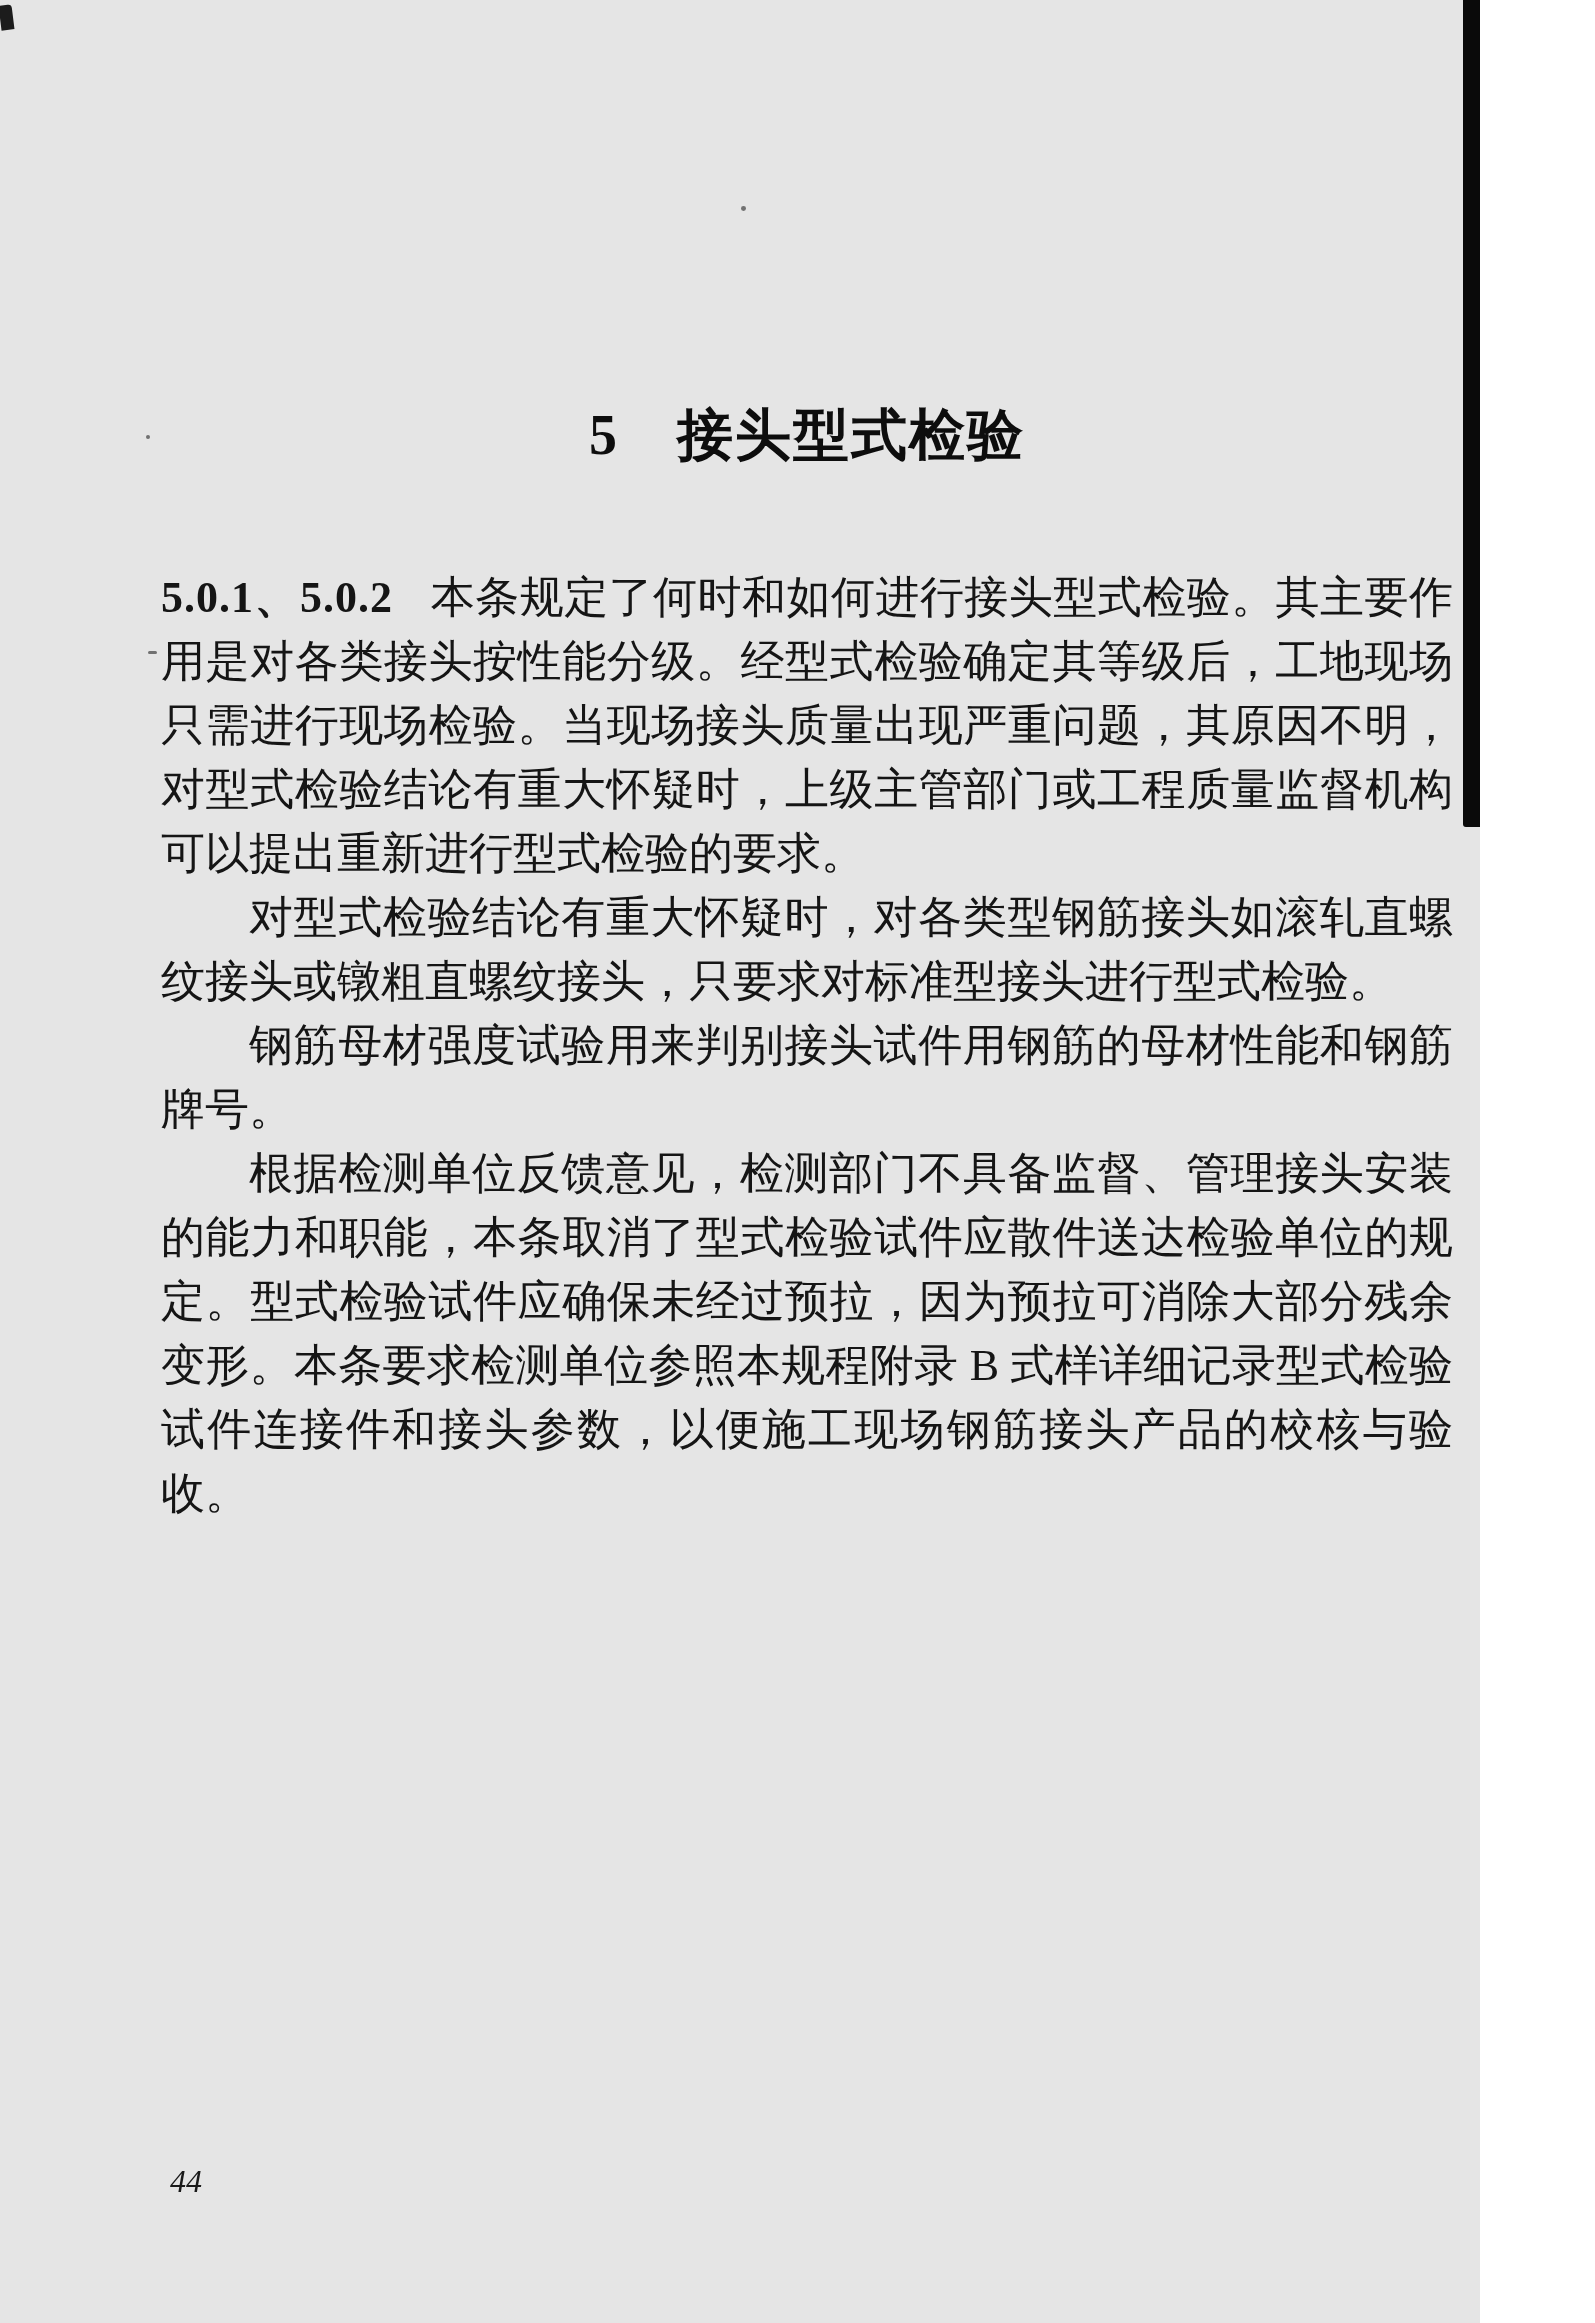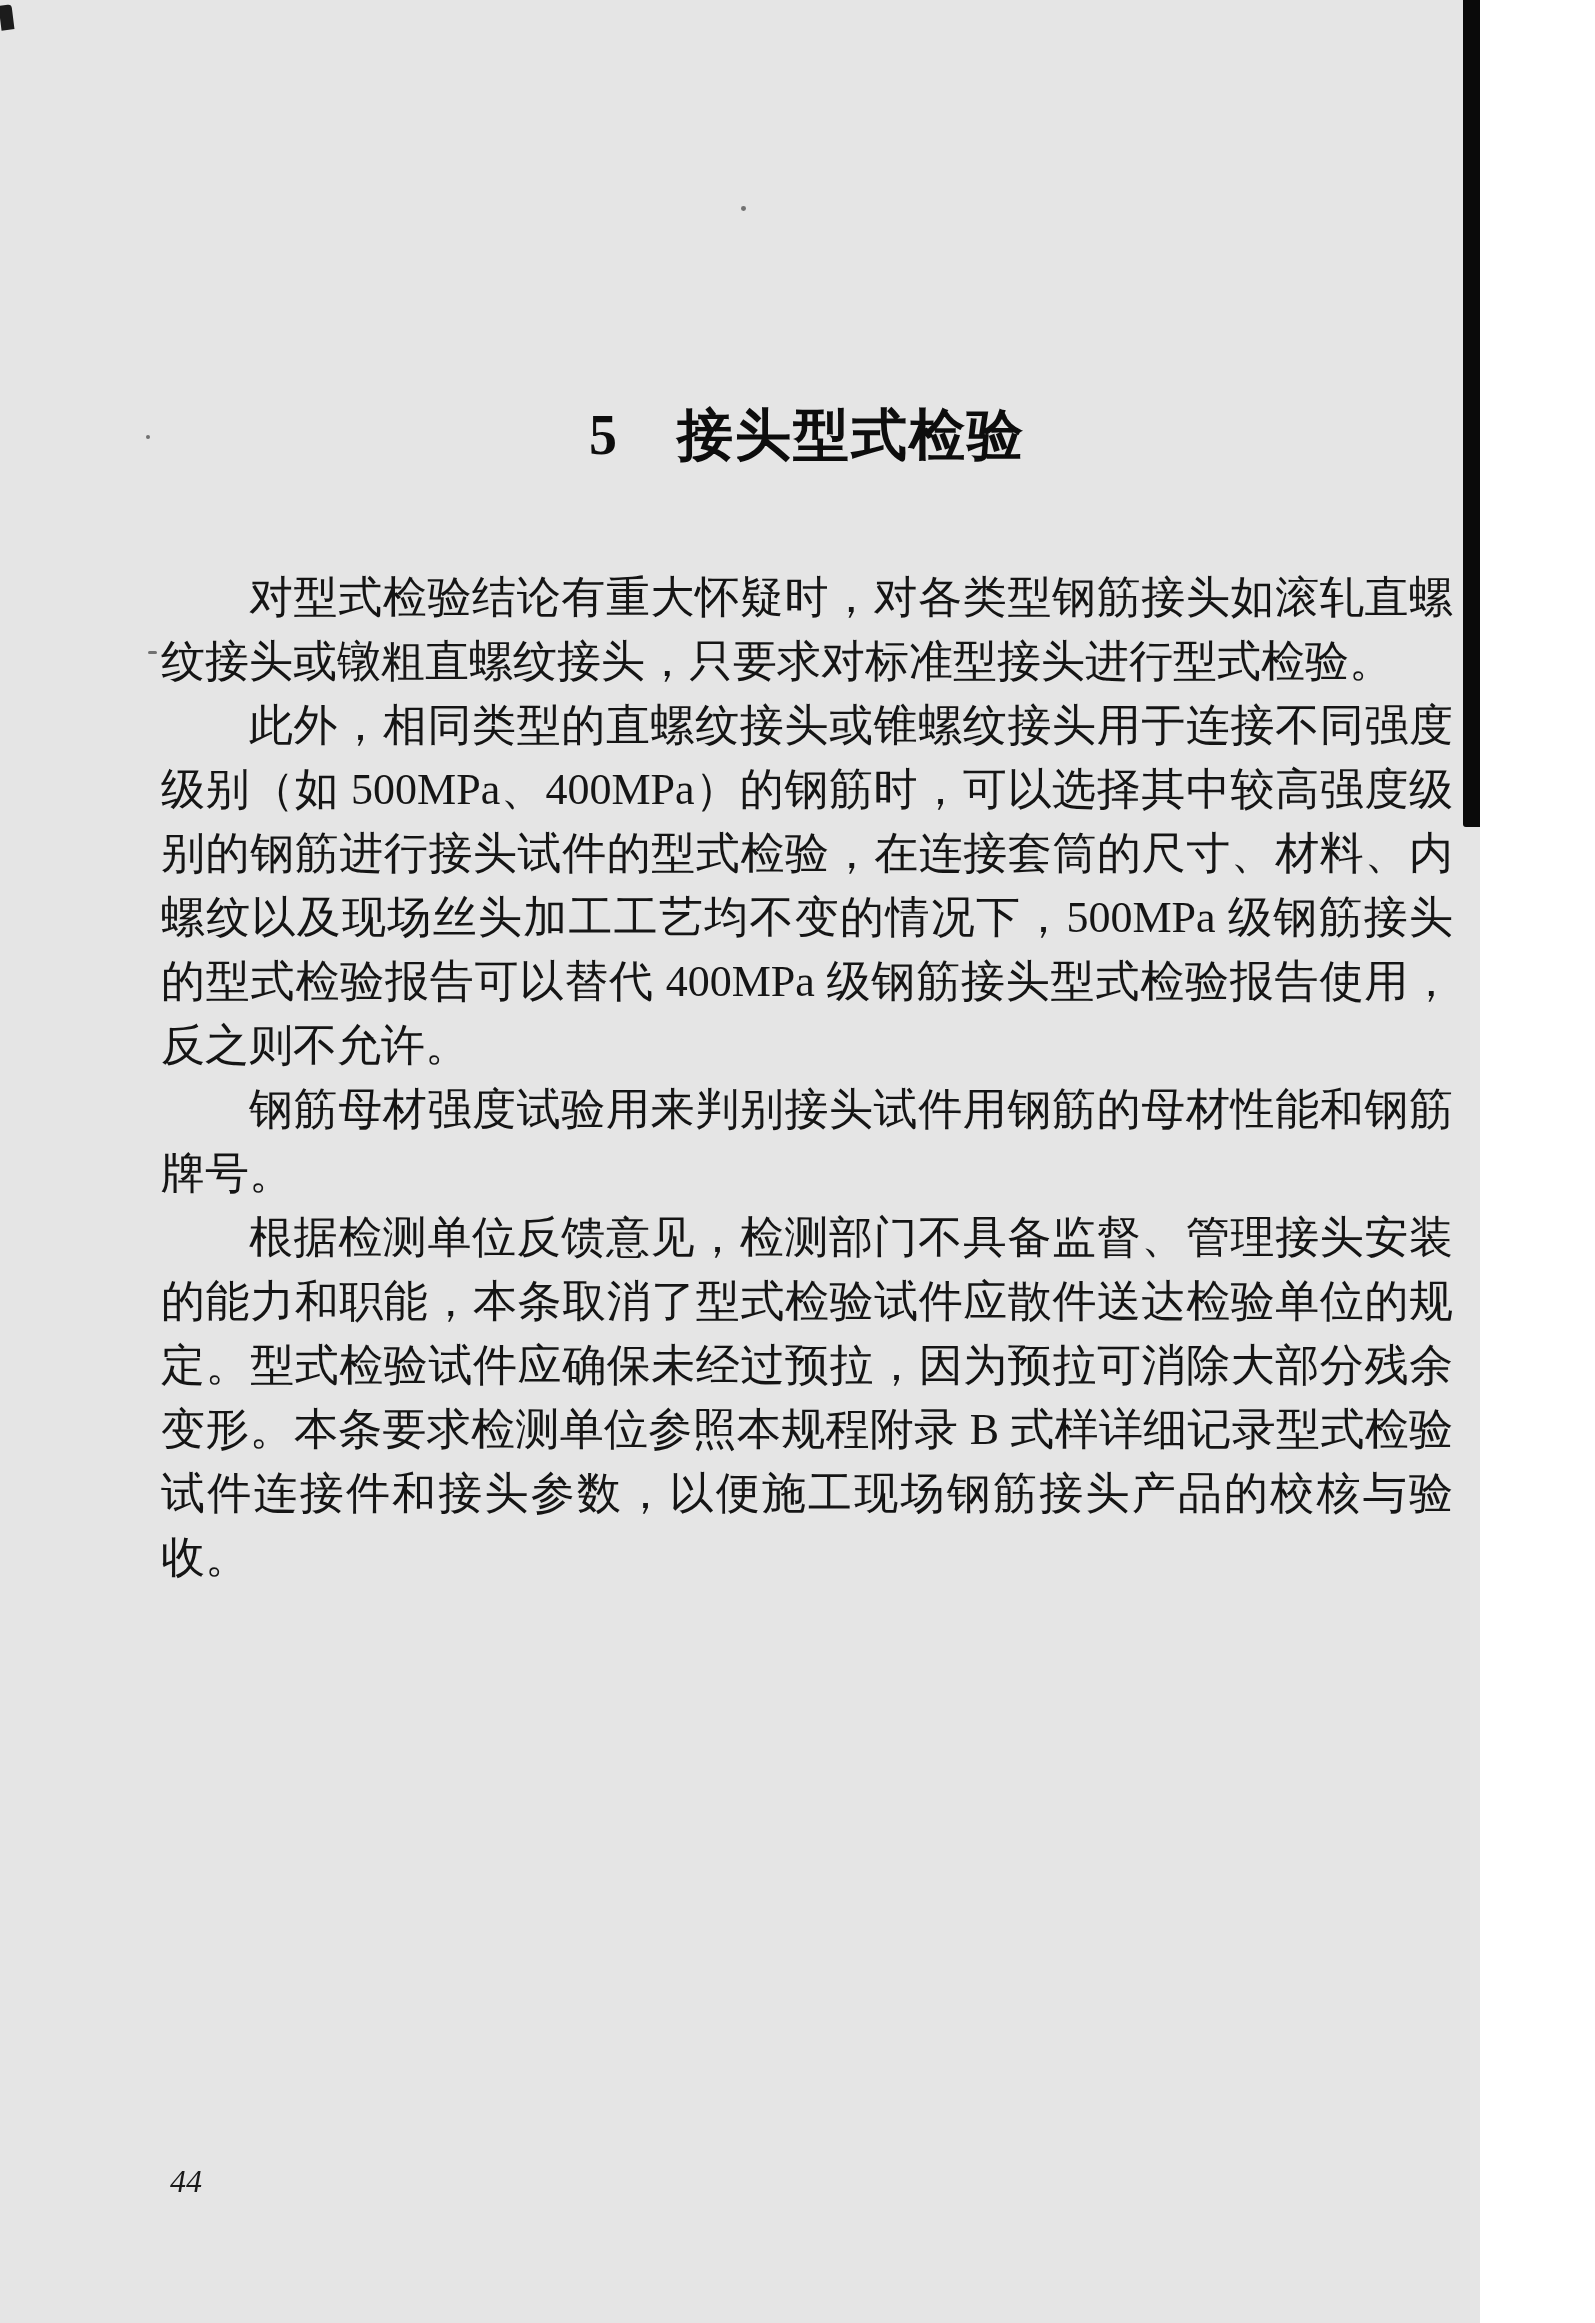--- a/index.html
+++ b/index.html
@@ -98,24 +98,24 @@
   <div class="speck s1"></div>
   <div class="speck s2"></div>
   <div class="speck s3"></div>
 
   <div class="content">
 
     <h1 class="title">5　接头型式检验</h1>
 
     <div class="body-text">
 
+      <p class="para"><b class="plabel">5.0.1、5.0.2</b><span>本条规定了何时和如何进行接头型式检验。其主要作用是对各类接头按性能分级。经型式检验确定其等级后，工地现场只需进行现场检验。当现场接头质量出现严重问题，其原因不明，对型式检验结论有重大怀疑时，上级主管部门或工程质量监督机构可以提出重新进行型式检验的要求。</span></p>
 
       <p class="para indent"><span>对型式检验结论有重大怀疑时，对各类型钢筋接头如滚轧直螺纹接头或镦粗直螺纹接头，只要求对标准型接头进行型式检验。</span></p>
 
-      <p class="para indent"><span>此外，相同类型的直螺纹接头或锥螺纹接头用于连接不同强度级别（如 500MPa、400MPa）的钢筋时，可以选择其中较高强度级别的钢筋进行接头试件的型式检验，在连接套筒的尺寸、材料、内螺纹以及现场丝头加工工艺均不变的情况下，500MPa 级钢筋接头的型式检验报告可以替代 400MPa 级钢筋接头型式检验报告使用，反之则不允许。</span></p>
 
       <p class="para indent"><span>钢筋母材强度试验用来判别接头试件用钢筋的母材性能和钢筋牌号。</span></p>
 
       <p class="para indent"><span>根据检测单位反馈意见，检测部门不具备监督、管理接头安装的能力和职能，本条取消了型式检验试件应散件送达检验单位的规定。型式检验试件应确保未经过预拉，因为预拉可消除大部分残余变形。本条要求检测单位参照本规程附录 B 式样详细记录型式检验试件连接件和接头参数，以便施工现场钢筋接头产品的校核与验收。</span></p>
 
 
     </div>
   </div>
 
   <div class="page-number">44</div>

